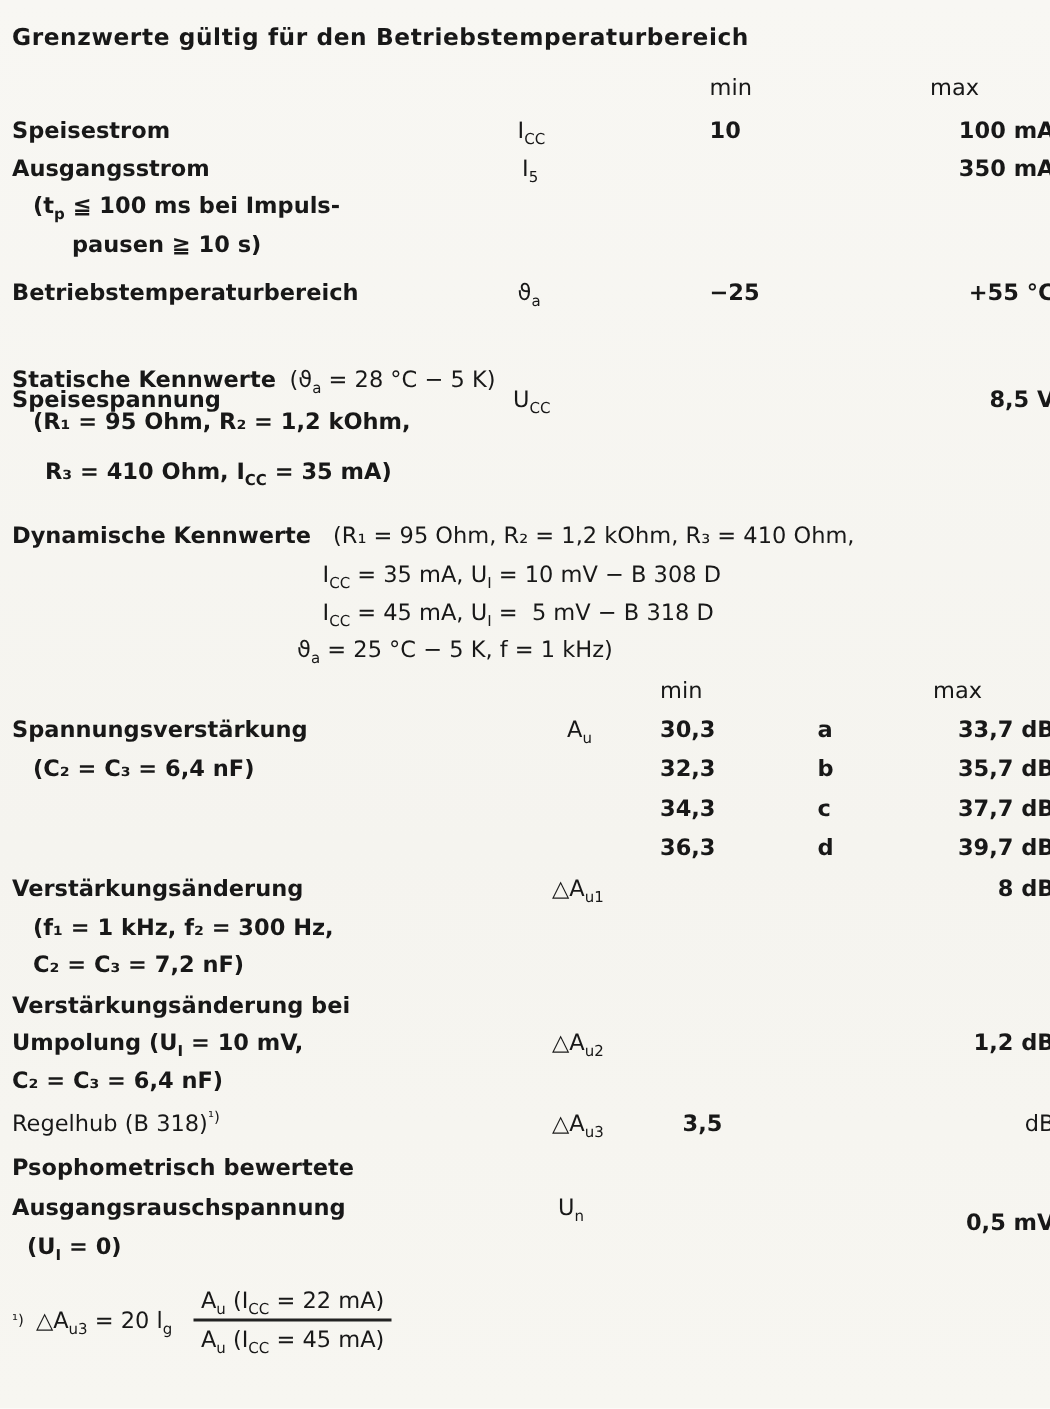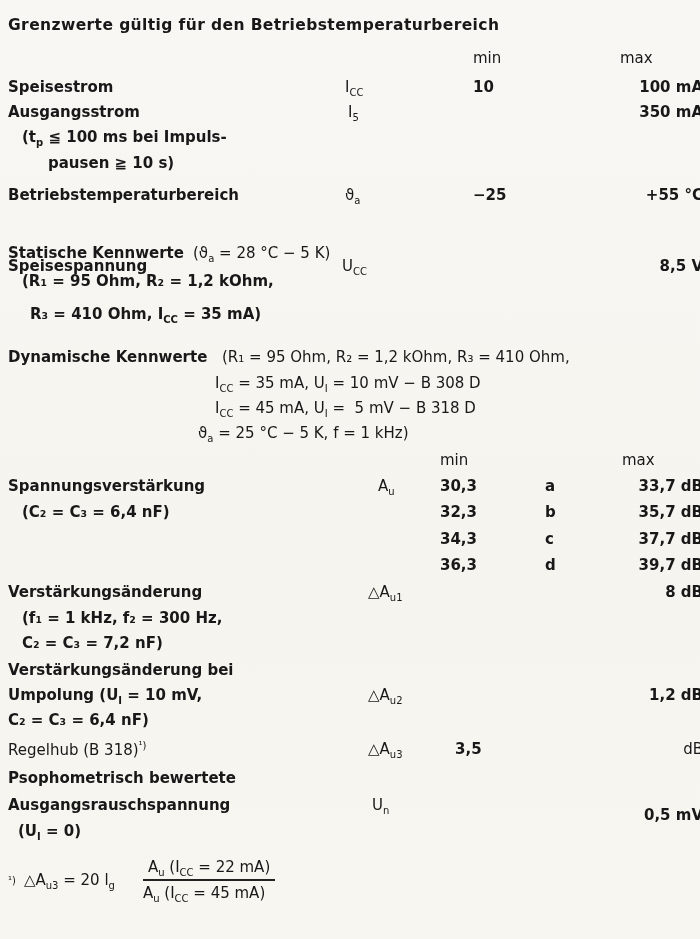--- a/index.html
+++ b/index.html
@@ -17,21 +17,21 @@
   .min2 { position:absolute; left:440px; font-weight:bold; }
   .grp  { position:absolute; left:545px; font-weight:bold; }
   .max  { position:absolute; right:9px; text-align:right; font-weight:bold; }
   .hdr  { font-weight:normal; }
   sub { font-size:10px; line-height:0; letter-spacing:0; }
   .sup { font-size:10px; vertical-align:6px; }
   .title { font-size:15.5px; font-weight:bold; letter-spacing:.4px; }
   .cond { font-weight:bold; }
   .condn { font-weight:normal; }
   .fnline { position:absolute; left:8px; top:858px; display:flex; align-items:center; gap:8px; font-size:15px; white-space:nowrap; }
-  .frac { display:inline-block; margin-left:20px; }
+  .frac { display:inline-block; text-align:center; margin-left:6px; }
   .num { display:block; border-bottom:2px solid #222; padding:0 5px 3px 5px; }
   .den { display:block; padding-top:3px; }
 </style>
 </head>
 <body>
 
 <div class="page">
 
   <div class="row" style="top:16px">
     <span class="lab title">Grenzwerte gültig für den Betriebstemperaturbereich</span>

